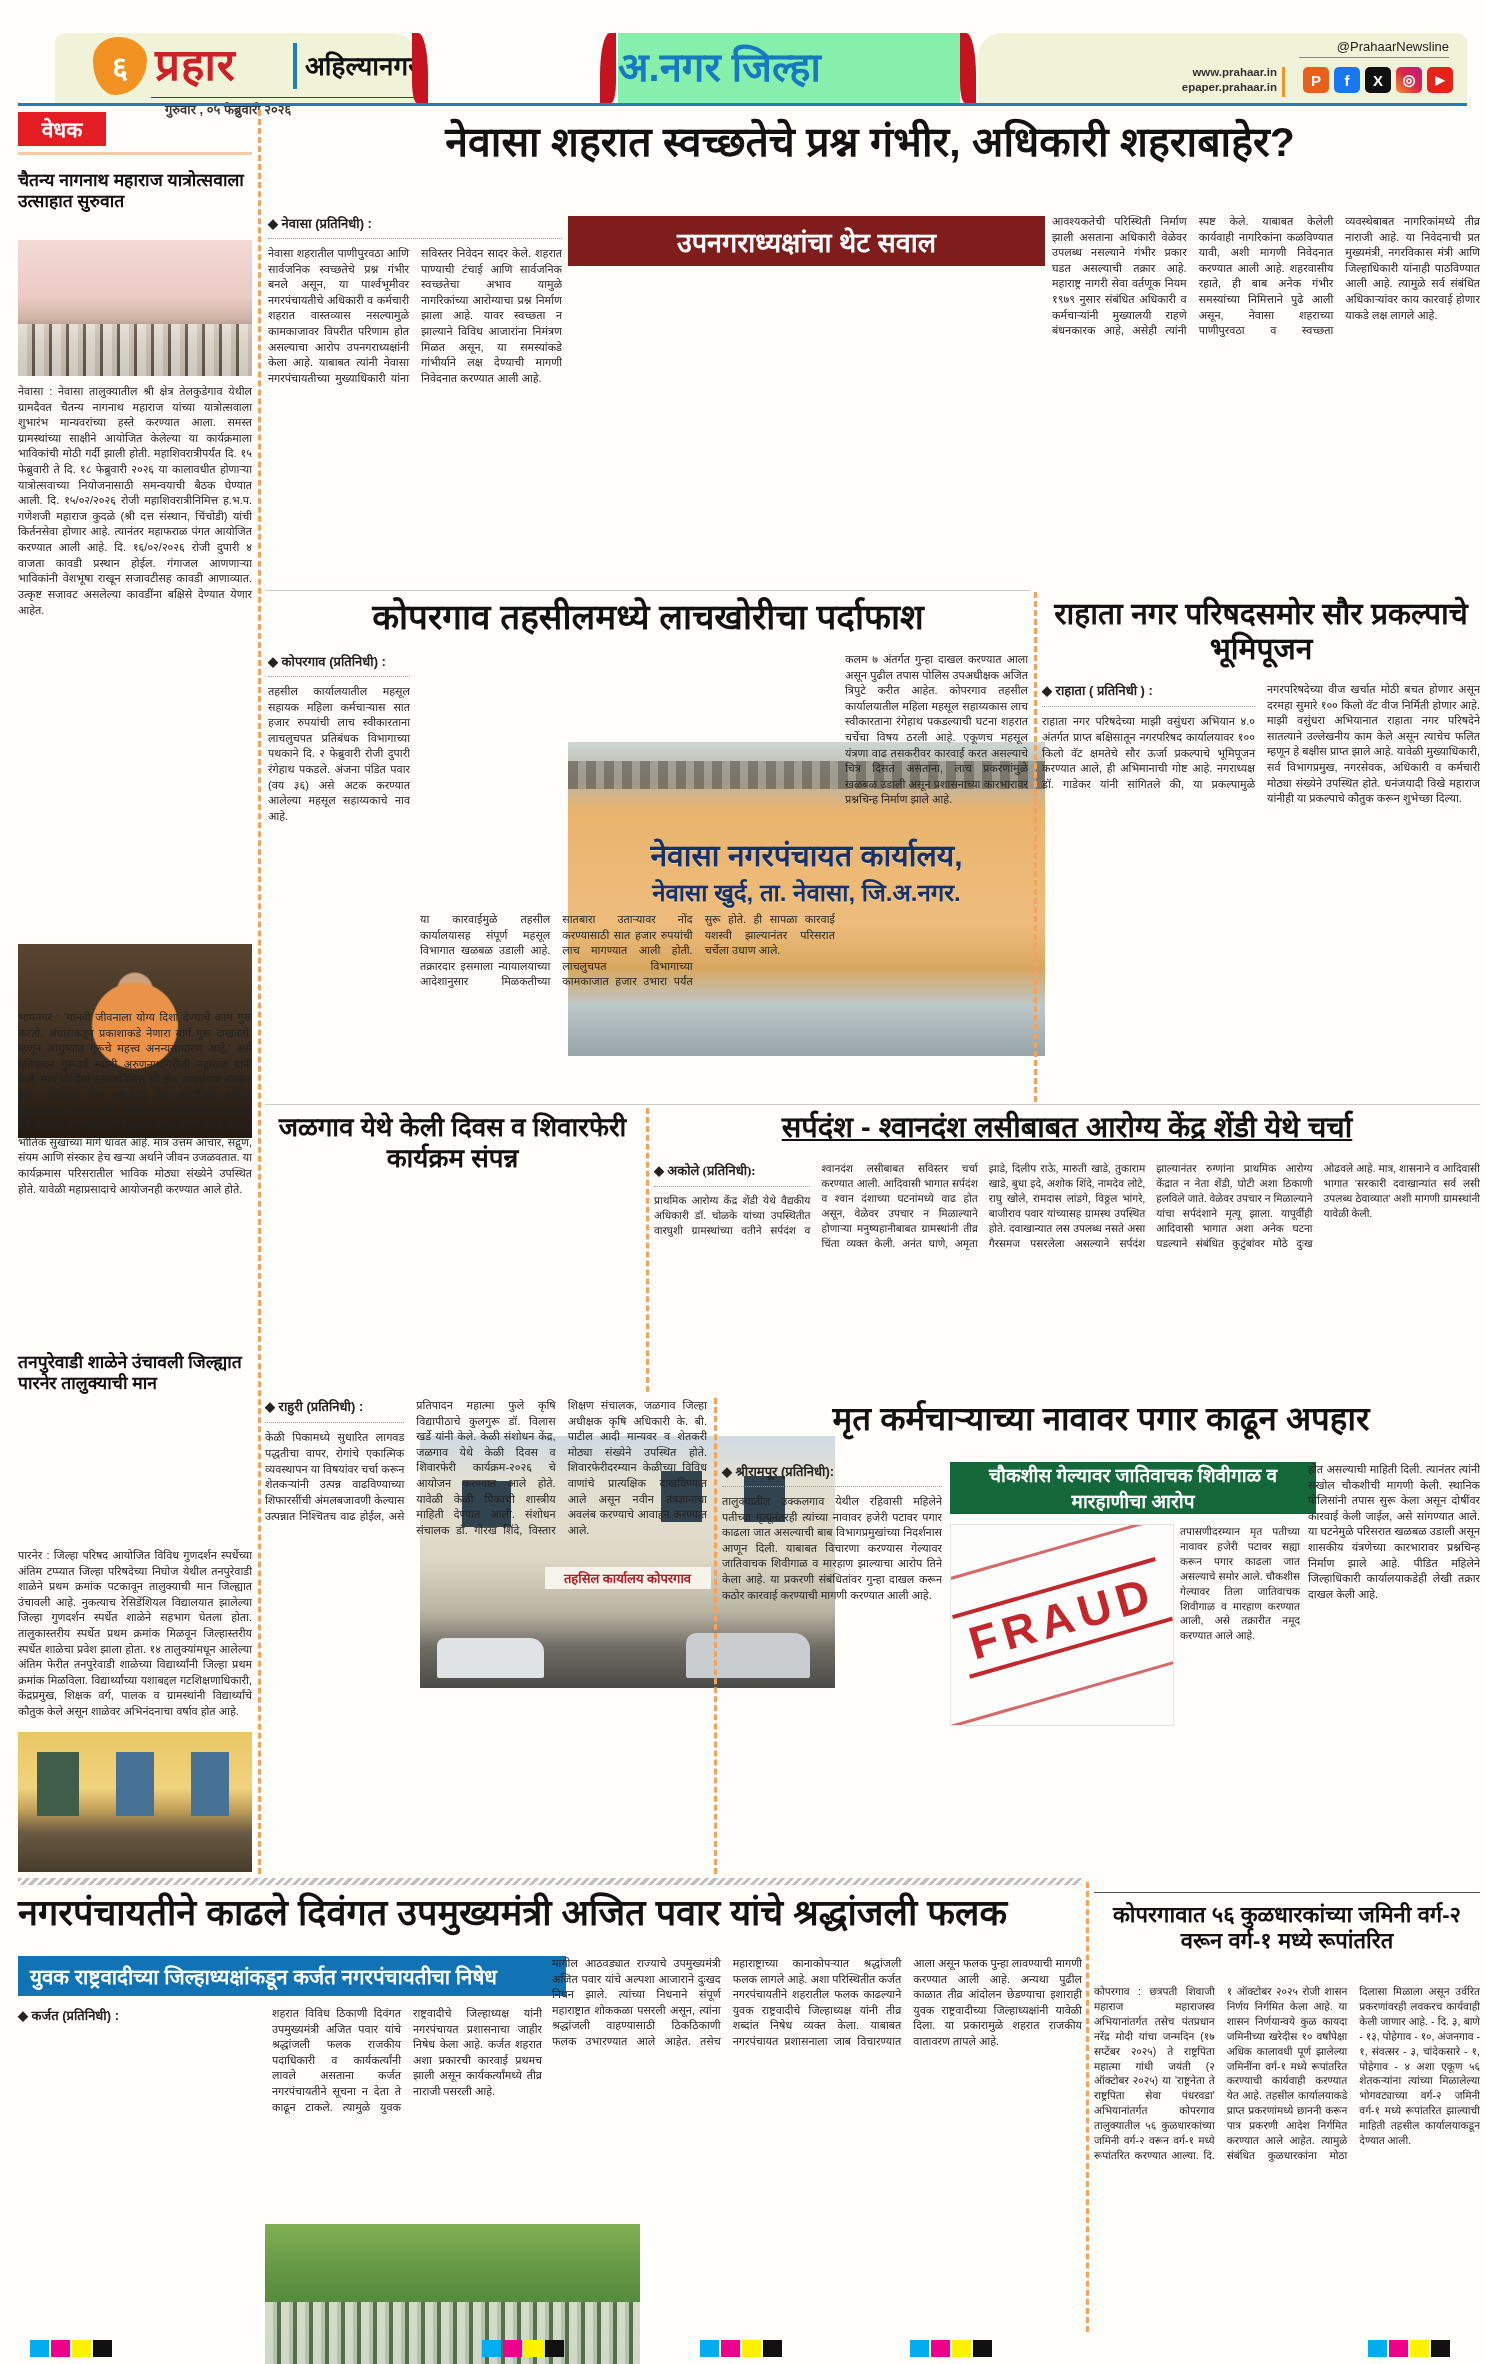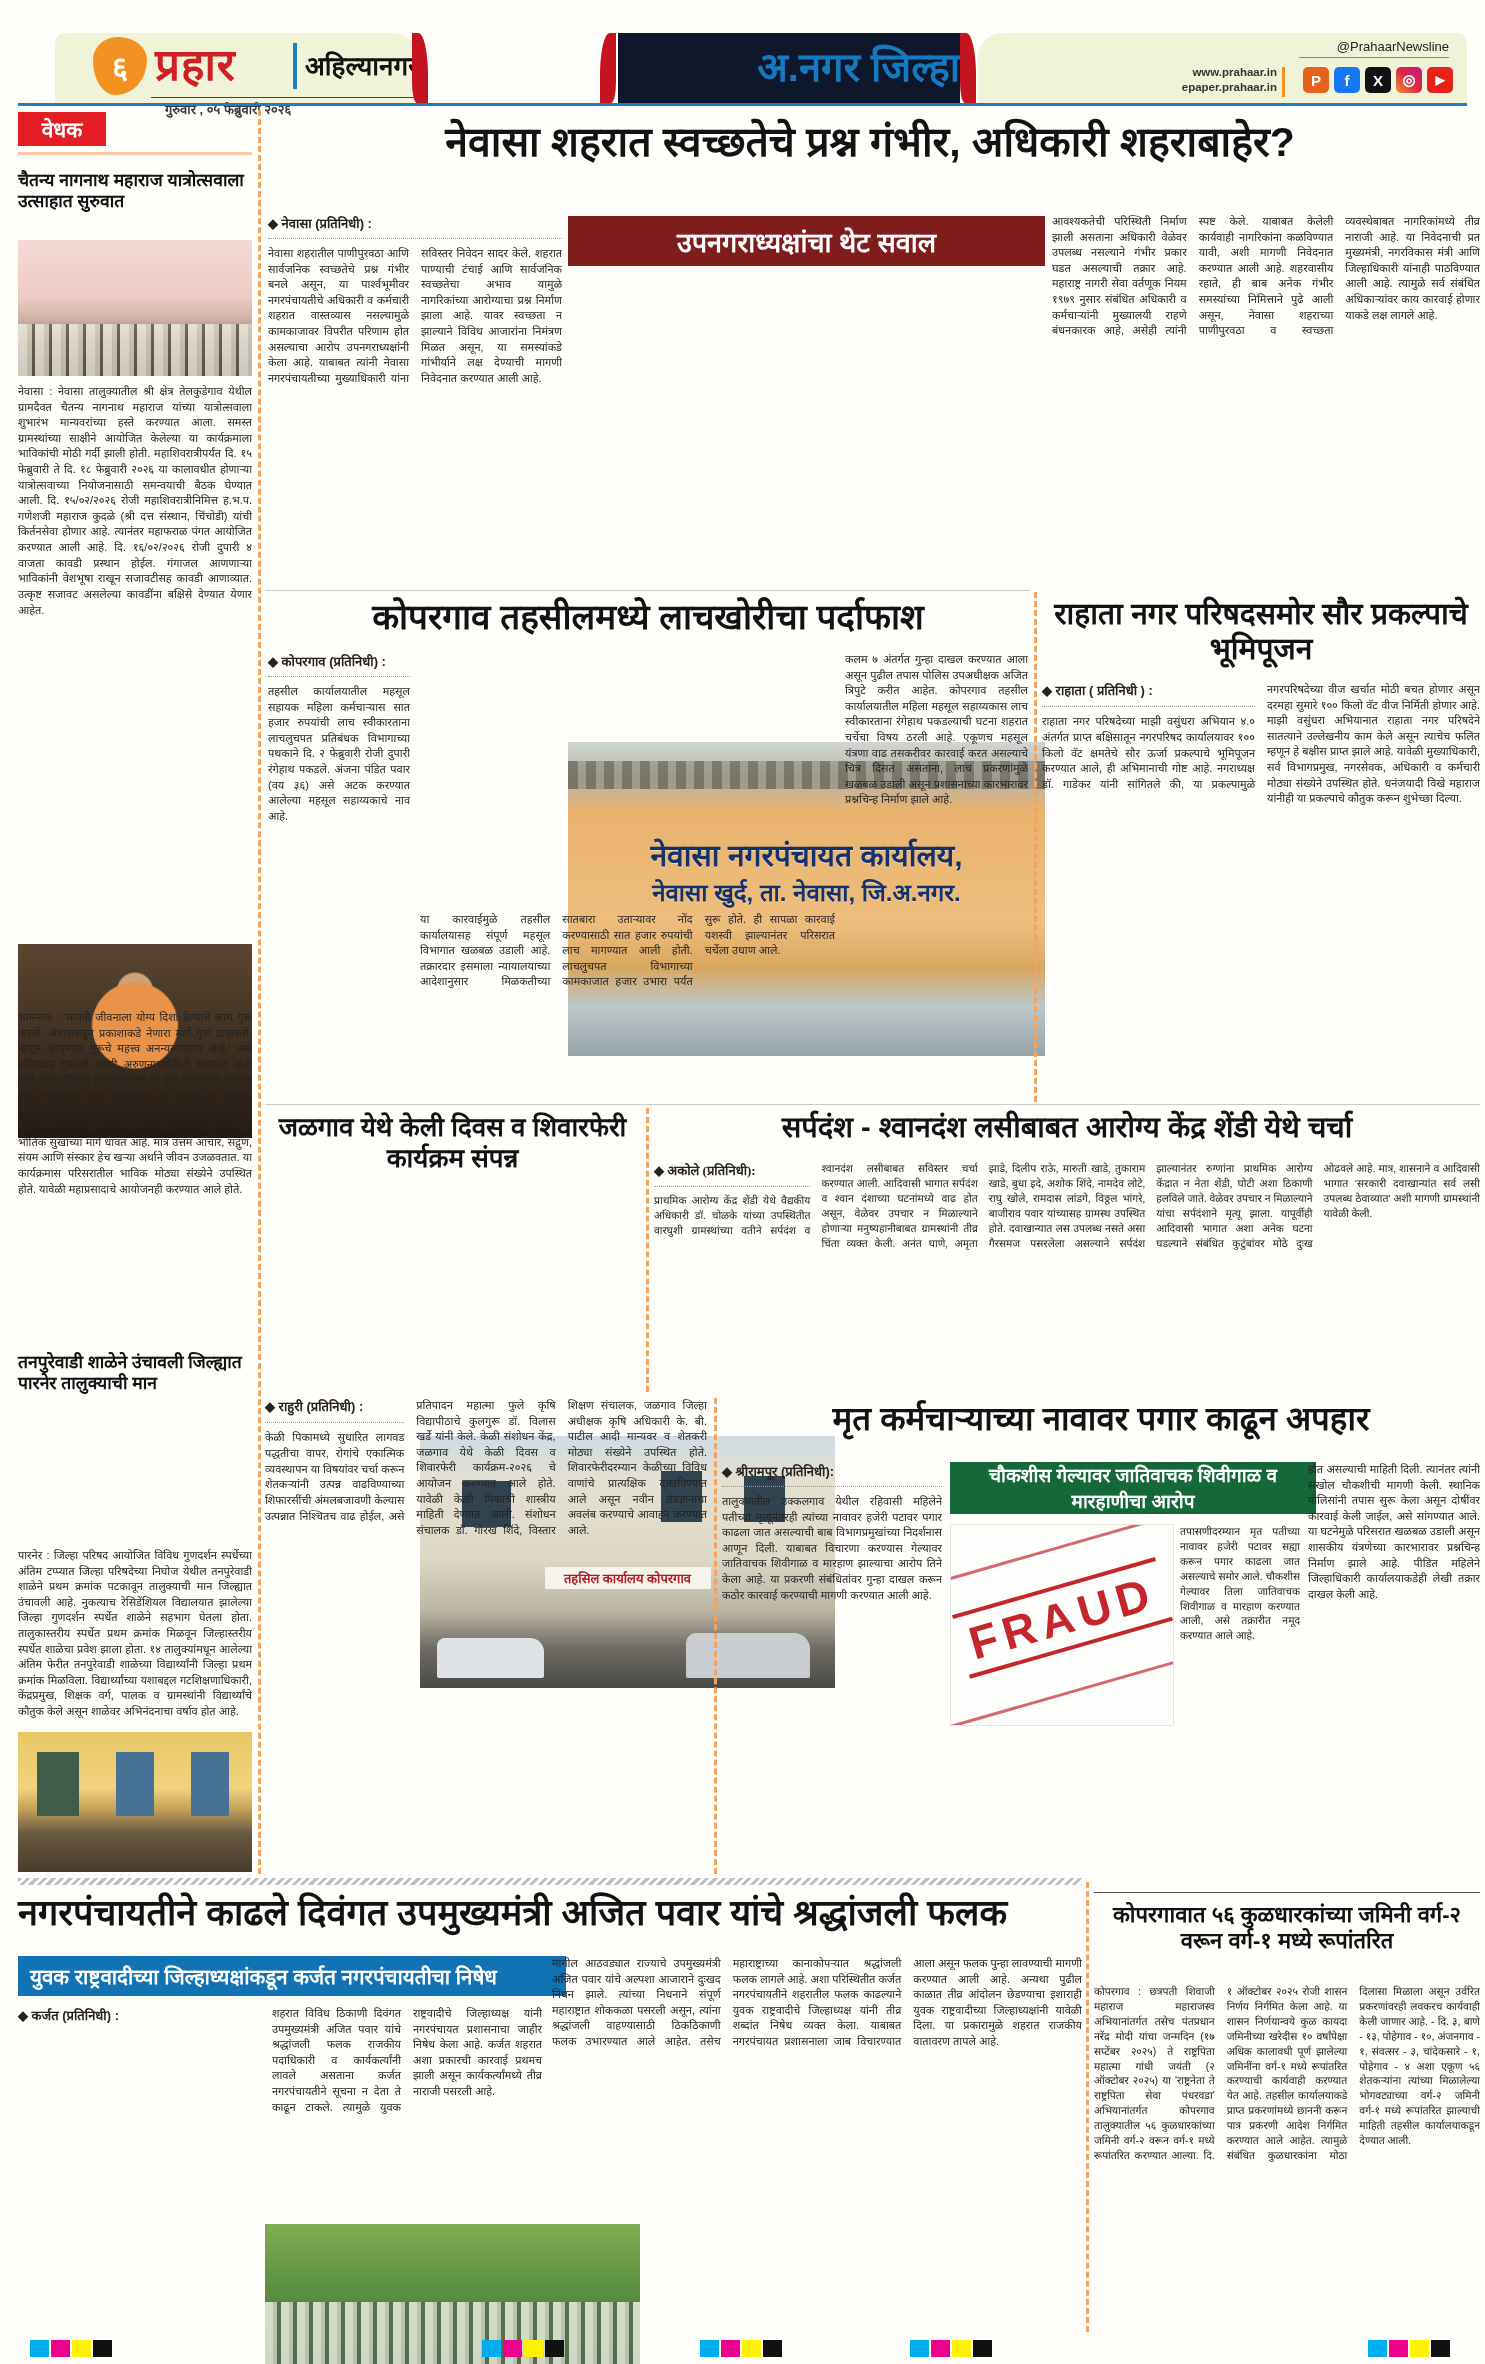--- a/index.html
+++ b/index.html
@@ -36,21 +36,21 @@
     </div>
     <div class="abs hl" style="left:100px;top:6px;font-size:44px;color:#cf2027;letter-spacing:1px;">प्रहार</div>
     <div class="abs" style="left:238px;top:10px;width:4px;height:46px;background:#1c7fc4;"></div>
     <div class="abs hl" style="left:250px;top:18px;font-size:26px;">अहिल्यानगर</div>
     <div class="abs hair" style="left:96px;top:64px;width:266px;"></div>
     <div class="abs" style="left:110px;top:48px;font-size:13px;font-weight:bold;color:#3a3a3a;top:67px;">गुरुवार , ०५ फेब्रुवारी २०२६</div>
   </div>
   <div class="abs" style="left:412px;top:33px;width:16px;height:70px;background:#c41420;border-radius:0 60% 0 30%;"></div>
 
   <div class="abs" style="left:600px;top:33px;width:16px;height:70px;background:#c41420;border-radius:60% 0 30% 0;"></div>
-  <div class="abs" style="left:618px;top:33px;width:342px;height:70px;background:#0f172a;display:flex;align-items:center;justify-content:flex-end;">
+  <div class="abs" style="left:618px;top:33px;width:342px;height:70px;background:#86efac;display:flex;align-items:center;justify-content:flex-start;">
     <span class="hl" style="font-size:40px;color:#157ac0;">अ.नगर जिल्हा</span>
   </div>
   <div class="abs" style="left:960px;top:33px;width:16px;height:70px;background:#c41420;border-radius:0 60% 0 30%;"></div>
 
   <div class="abs panel" style="left:978px;top:33px;width:489px;height:70px;border-radius:24px 10px 0 0;">
     <div class="abs" style="right:18px;top:6px;font-size:13px;color:#222;">@PrahaarNewsline</div>
     <div class="abs" style="right:18px;top:24px;width:150px;height:1px;background:#888;"></div>
     <div class="abs" style="right:190px;top:32px;text-align:right;font-size:11.5px;font-weight:bold;color:#333;line-height:1.3;">
       <div>www.prahaar.in</div>
       <div>epaper.prahaar.in</div>
@@ -150,21 +150,21 @@
     <div class="abs" style="left:0;top:38%;width:100%;height:34%;background:repeating-linear-gradient(90deg,#f3f1e8 0 8px,#cfd4cd 8px 12px,#5a6a52 12px 16px);opacity:.8;"></div>
   </div>
   <div class="abs" style="left:265px;top:1398px;width:442px;height:476px;">
     <div class="body-txt cols3" style="height:476px;">
       <span class="byline">◆ राहुरी (प्रतिनिधी) :</span>
       <span>केळी पिकामध्ये सुधारित लागवड पद्धतीचा वापर, रोगांचे एकात्मिक व्यवस्थापन या विषयांवर चर्चा करून शेतकऱ्यांनी उत्पन्न वाढविण्याच्या शिफारसींची अंमलबजावणी केल्यास उत्पन्नात निश्चितच वाढ होईल, असे प्रतिपादन महात्मा फुले कृषि विद्यापीठाचे कुलगुरू डॉ. विलास खर्डे यांनी केले. केळी संशोधन केंद्र, जळगाव येथे केळी दिवस व शिवारफेरी कार्यक्रम-२०२६ चे आयोजन करण्यात आले होते. यावेळी केळी पिकाची शास्त्रीय माहिती देण्यात आली. संशोधन संचालक डॉ. गोरख शिंदे, विस्तार शिक्षण संचालक, जळगाव जिल्हा अधीक्षक कृषि अधिकारी के. बी. पाटील आदी मान्यवर व शेतकरी मोठ्या संख्येने उपस्थित होते. शिवारफेरीदरम्यान केळीच्या विविध वाणांचे प्रात्यक्षिक दाखविण्यात आले असून नवीन तंत्रज्ञानाचा अवलंब करण्याचे आवाहन करण्यात आले.</span>
     </div>
   </div>
 
   <div class="abs vsep" style="left:646px;top:1108px;height:284px;"></div>
-  <div class="abs hl center" style="left:654px;top:1110px;width:826px;font-size:29px;">सर्पदंश - श्वानदंश लसीबाबत आरोग्य केंद्र शेंडी येथे चर्चा</div>
+  <div class="abs hl center" style="left:654px;top:1110px;width:826px;font-size:29px;text-decoration:underline;">सर्पदंश - श्वानदंश लसीबाबत आरोग्य केंद्र शेंडी येथे चर्चा</div>
   <div class="abs" style="left:654px;top:1162px;width:826px;height:228px;">
     <div class="body-txt cols5" style="height:228px;font-size:10.5px;font-family:Liberation Serif, serif;">
       <span class="byline">◆ अकोले (प्रतिनिधी):</span>
       <span>प्राथमिक आरोग्य केंद्र शेंडी येथे वैद्यकीय अधिकारी डॉ. चोळके यांच्या उपस्थितीत वारघुशी ग्रामस्थांच्या वतीने सर्पदंश व श्वानदंश लसीबाबत सविस्तर चर्चा करण्यात आली. आदिवासी भागात सर्पदंश व श्वान दंशाच्या घटनांमध्ये वाढ होत असून, वेळेवर उपचार न मिळाल्याने होणाऱ्या मनुष्यहानीबाबत ग्रामस्थांनी तीव्र चिंता व्यक्त केली. अनंत घाणे, अमृता झाडे, दिलीप राऊे, मारुती खाडे, तुकाराम खाडे, बुधा इदे, अशोक शिंदे, नामदेव लोटे, राघु खोले, रामदास लांडगे, विठ्ठल भांगरे, बाजीराव पवार यांच्यासह ग्रामस्थ उपस्थित होते. दवाखान्यात लस उपलब्ध नसते असा गैरसमज पसरलेला असल्याने सर्पदंश झाल्यानंतर रुग्णांना प्राथमिक आरोग्य केंद्रात न नेता शेंडी, घोटी अशा ठिकाणी हलविले जाते. वेळेवर उपचार न मिळाल्याने यांचा सर्पदंशाने मृत्यू झाला. यापूर्वीही आदिवासी भागात अशा अनेक घटना घडल्याने संबंधित कुटुंबांवर मोठे दुःख ओढवले आहे. मात्र, शासनाने व आदिवासी भागात 'सरकारी दवाखान्यांत सर्व लसी उपलब्ध ठेवाव्यात' अशी मागणी ग्रामस्थांनी यावेळी केली.</span>
     </div>
   </div>
 
   <div class="abs vsep" style="left:714px;top:1398px;height:476px;"></div>
   <div class="abs hl center" style="left:722px;top:1400px;width:758px;font-size:33px;">मृत कर्मचाऱ्याच्या नावावर पगार काढून अपहार</div>
 

